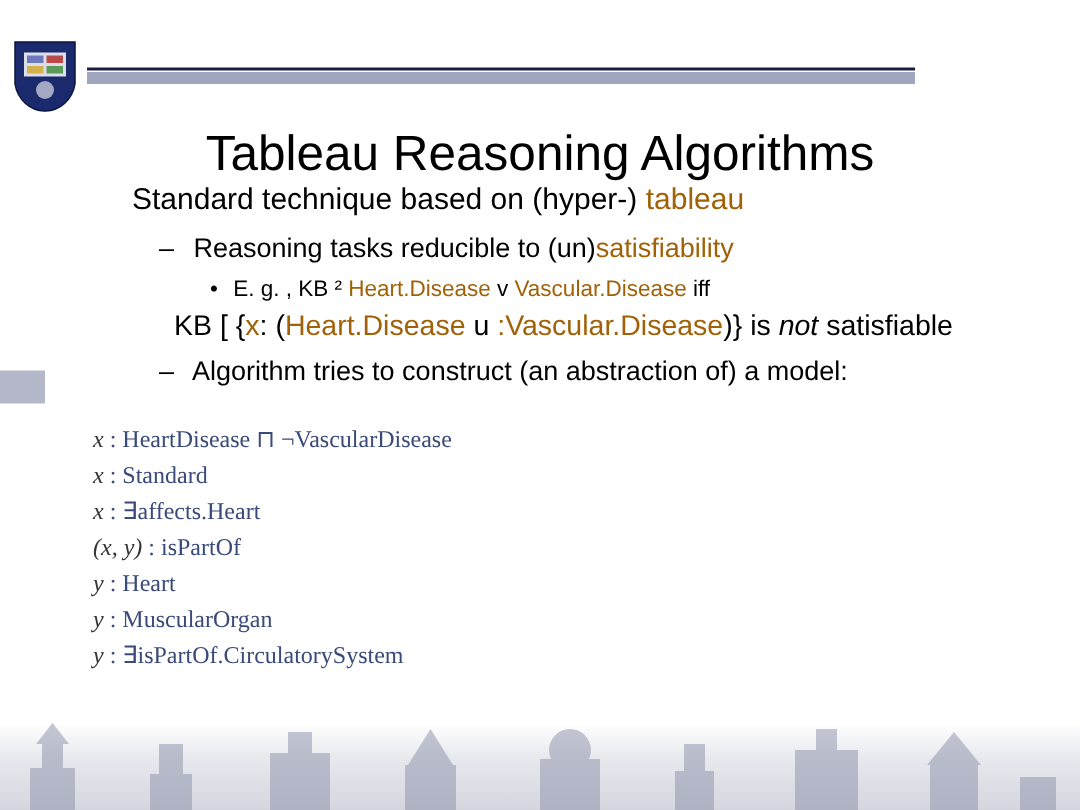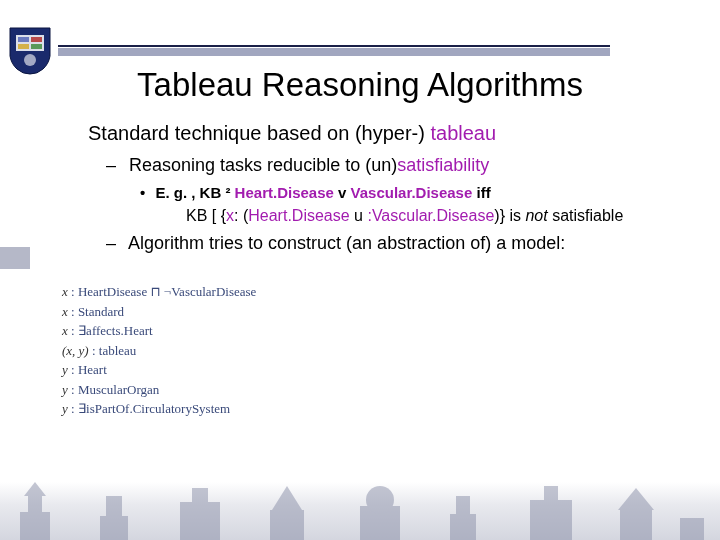--- a/index.html
+++ b/index.html
@@ -14,40 +14,40 @@
   .topbar {
     position: absolute; top: 20px; left: 0; right: 0; height: 26px;
   }
   .logo {
     position: absolute; top: 6px; left: 8px;
     width: 44px; height: 50px;
   }
   .hr1 { position: absolute; top: 25px; left: 58px; right: 110px; height: 2px; background: #1a1f47; }
   .hr2 { position: absolute; top: 28px; left: 58px; right: 110px; height: 8px; background: #a1a6bf; }
   .title {
-    position: absolute; top: 66px; left: 0; right: 0;
+    position: absolute; top: 83px; left: 0; right: 0;
     text-align: center;
     font-size: 33px; font-weight: 400; color: #000;
   }
   .content {
     position: absolute; top: 122px; left: 88px; right: 40px;
     font-size: 19px; color: #000;
   }
   .content .intro { margin-bottom: 10px; font-size: 20px;}
   .l1 { margin: 8px 0 8px 18px; font-size: 18px; }
   .l1 .dash { margin-right: 8px; }
-  .l2 { margin: 6px 0 6px 52px; font-size: 15px; font-weight: bold; }
+  .l2 { margin: 6px 0 6px 52px; font-size: 15px; }
   .l2 .bullet { margin-right: 6px; }
-  .l2b { margin-left: 98px; font-size: 16px; }
-  .blue { color: #a21caf; }
+  .l2b { margin-left: 28px; font-size: 19px; }
+  .blue { color: #a16207; }
   .italic { font-style: italic; }
   .model {
     position: absolute; top: 282px; left: 62px;
     font-family: Georgia, 'Times New Roman', serif;
-    font-size: 13px; line-height: 1.5;
+    font-size: 16px; line-height: 1.5;
     color: #333;
   }
   .model .row { white-space: nowrap; }
   .var { font-style: italic; }
   .dl { color: #3a4a7a; }
   .bg-strip {
     position: absolute; top: 247px; left: 0;
     width: 30px; height: 22px; background: #b5b8c8;
   }
   .footer {
@@ -105,21 +105,21 @@
       <span>Algorithm tries to construct (an abstraction of) a model:</span>
     </div>
   </div>
 
   <div class="bg-strip"></div>
 
   <div class="model">
     <div class="row"><span class="var">x</span><span class="dl"> : HeartDisease ⊓ ¬VascularDisease</span></div>
     <div class="row"><span class="var">x</span><span class="dl"> : Standard</span></div>
     <div class="row"><span class="var">x</span><span class="dl"> : ∃affects.Heart</span></div>
-    <div class="row"><span class="var">(x, y)</span><span class="dl"> : tableau</span></div>
+    <div class="row"><span class="var">(x, y)</span><span class="dl"> : isPartOf</span></div>
     <div class="row"><span class="var">y</span><span class="dl"> : Heart</span></div>
     <div class="row"><span class="var">y</span><span class="dl"> : MuscularOrgan</span></div>
     <div class="row"><span class="var">y</span><span class="dl"> : ∃isPartOf.CirculatorySystem</span></div>
   </div>
 
   <div class="footer">
     <svg class="skyline" viewBox="0 0 720 58" preserveAspectRatio="none">
       <g fill="#8a8fa8">
         <rect x="20" y="30" width="30" height="28"></rect>
           <rect x="28" y="10" width="14" height="20"></rect>

